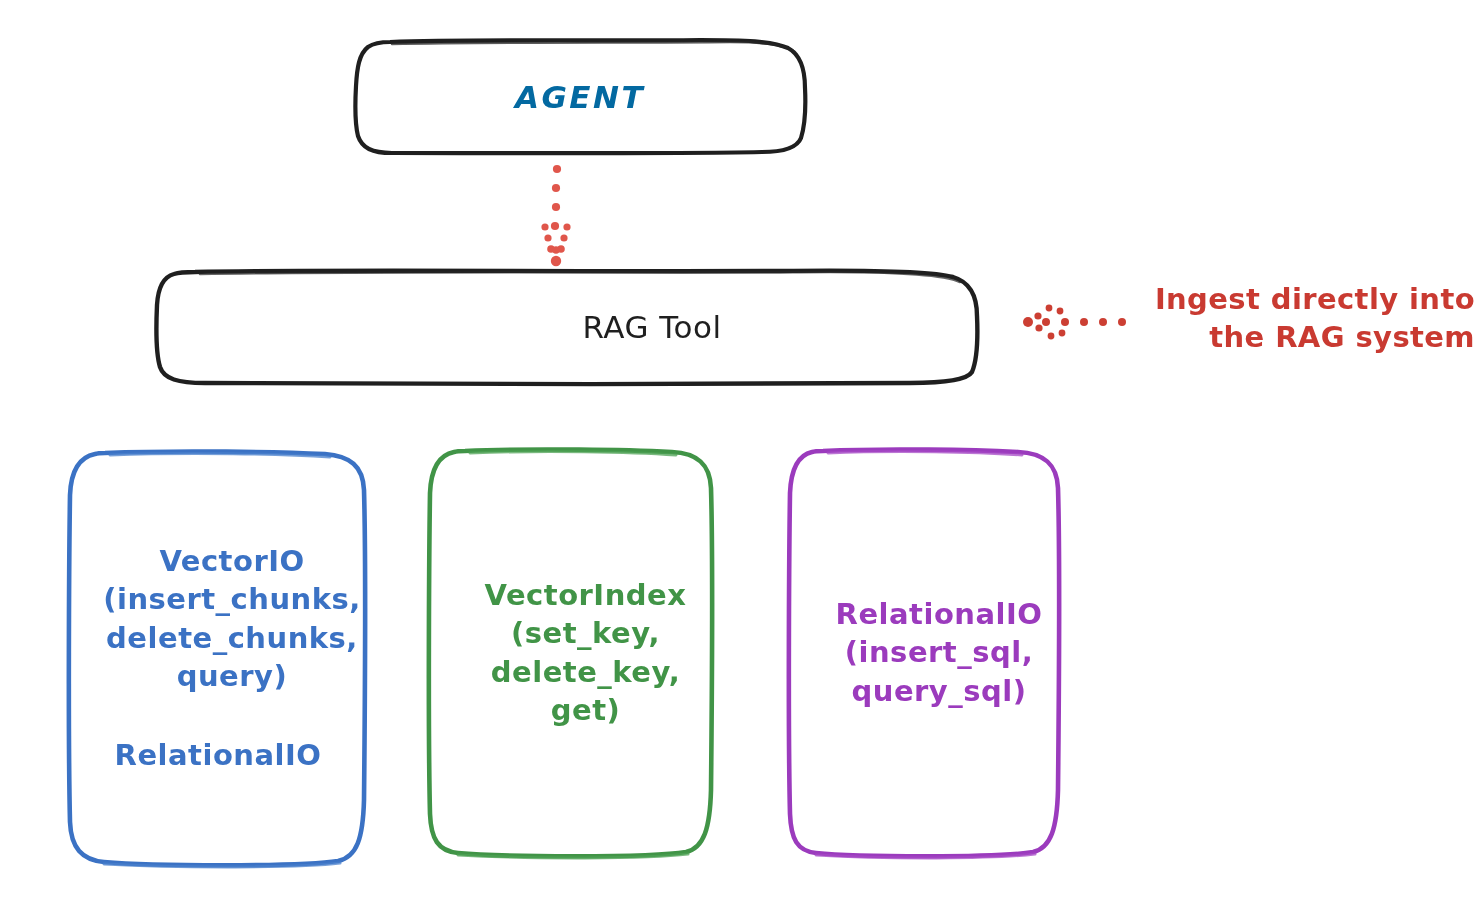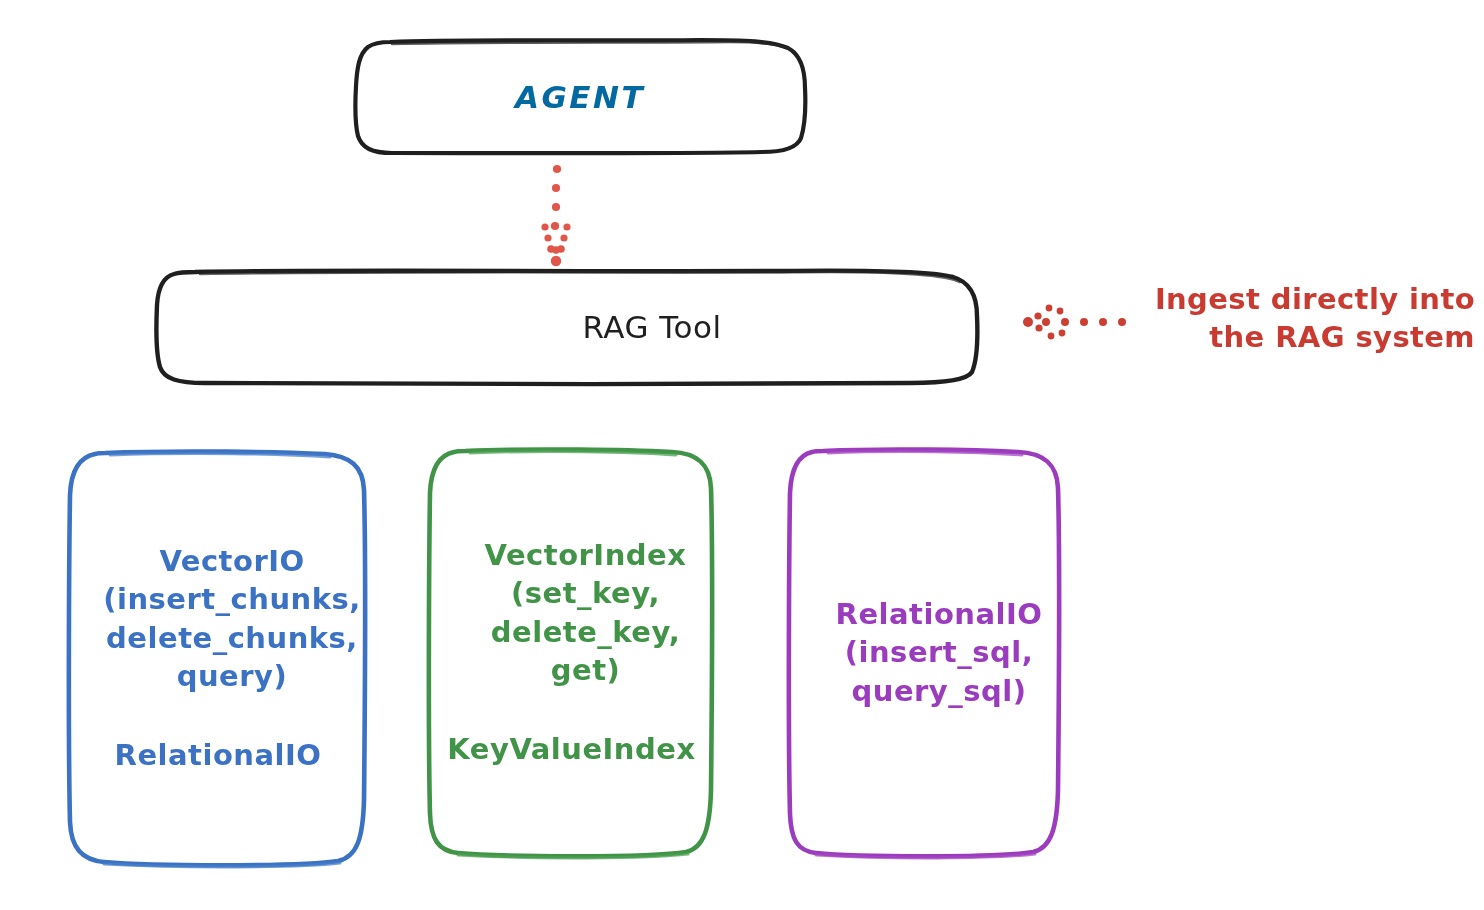--- a/index.html
+++ b/index.html
@@ -237,21 +237,20 @@
 (insert_chunks,
 delete_chunks,
 query)</div>
     <div class="provider-index">RelationalIO</div>
   </div>
 
   <div class="node-label" id="keyvalueio-box-label">
     <div class="provider-api">VectorIndex
 (set_key,
 delete_key, get)</div>
-    <div class="provider-index">KeyValueIndex</div>
   </div>
 
   <div class="node-label" id="relationalio-box-label">
     <div class="provider-api">RelationalIO
 (insert_sql,
 query_sql)</div>
   </div>
 
   <div id="ingest-annotation-text">Ingest directly into
 the RAG system</div>

